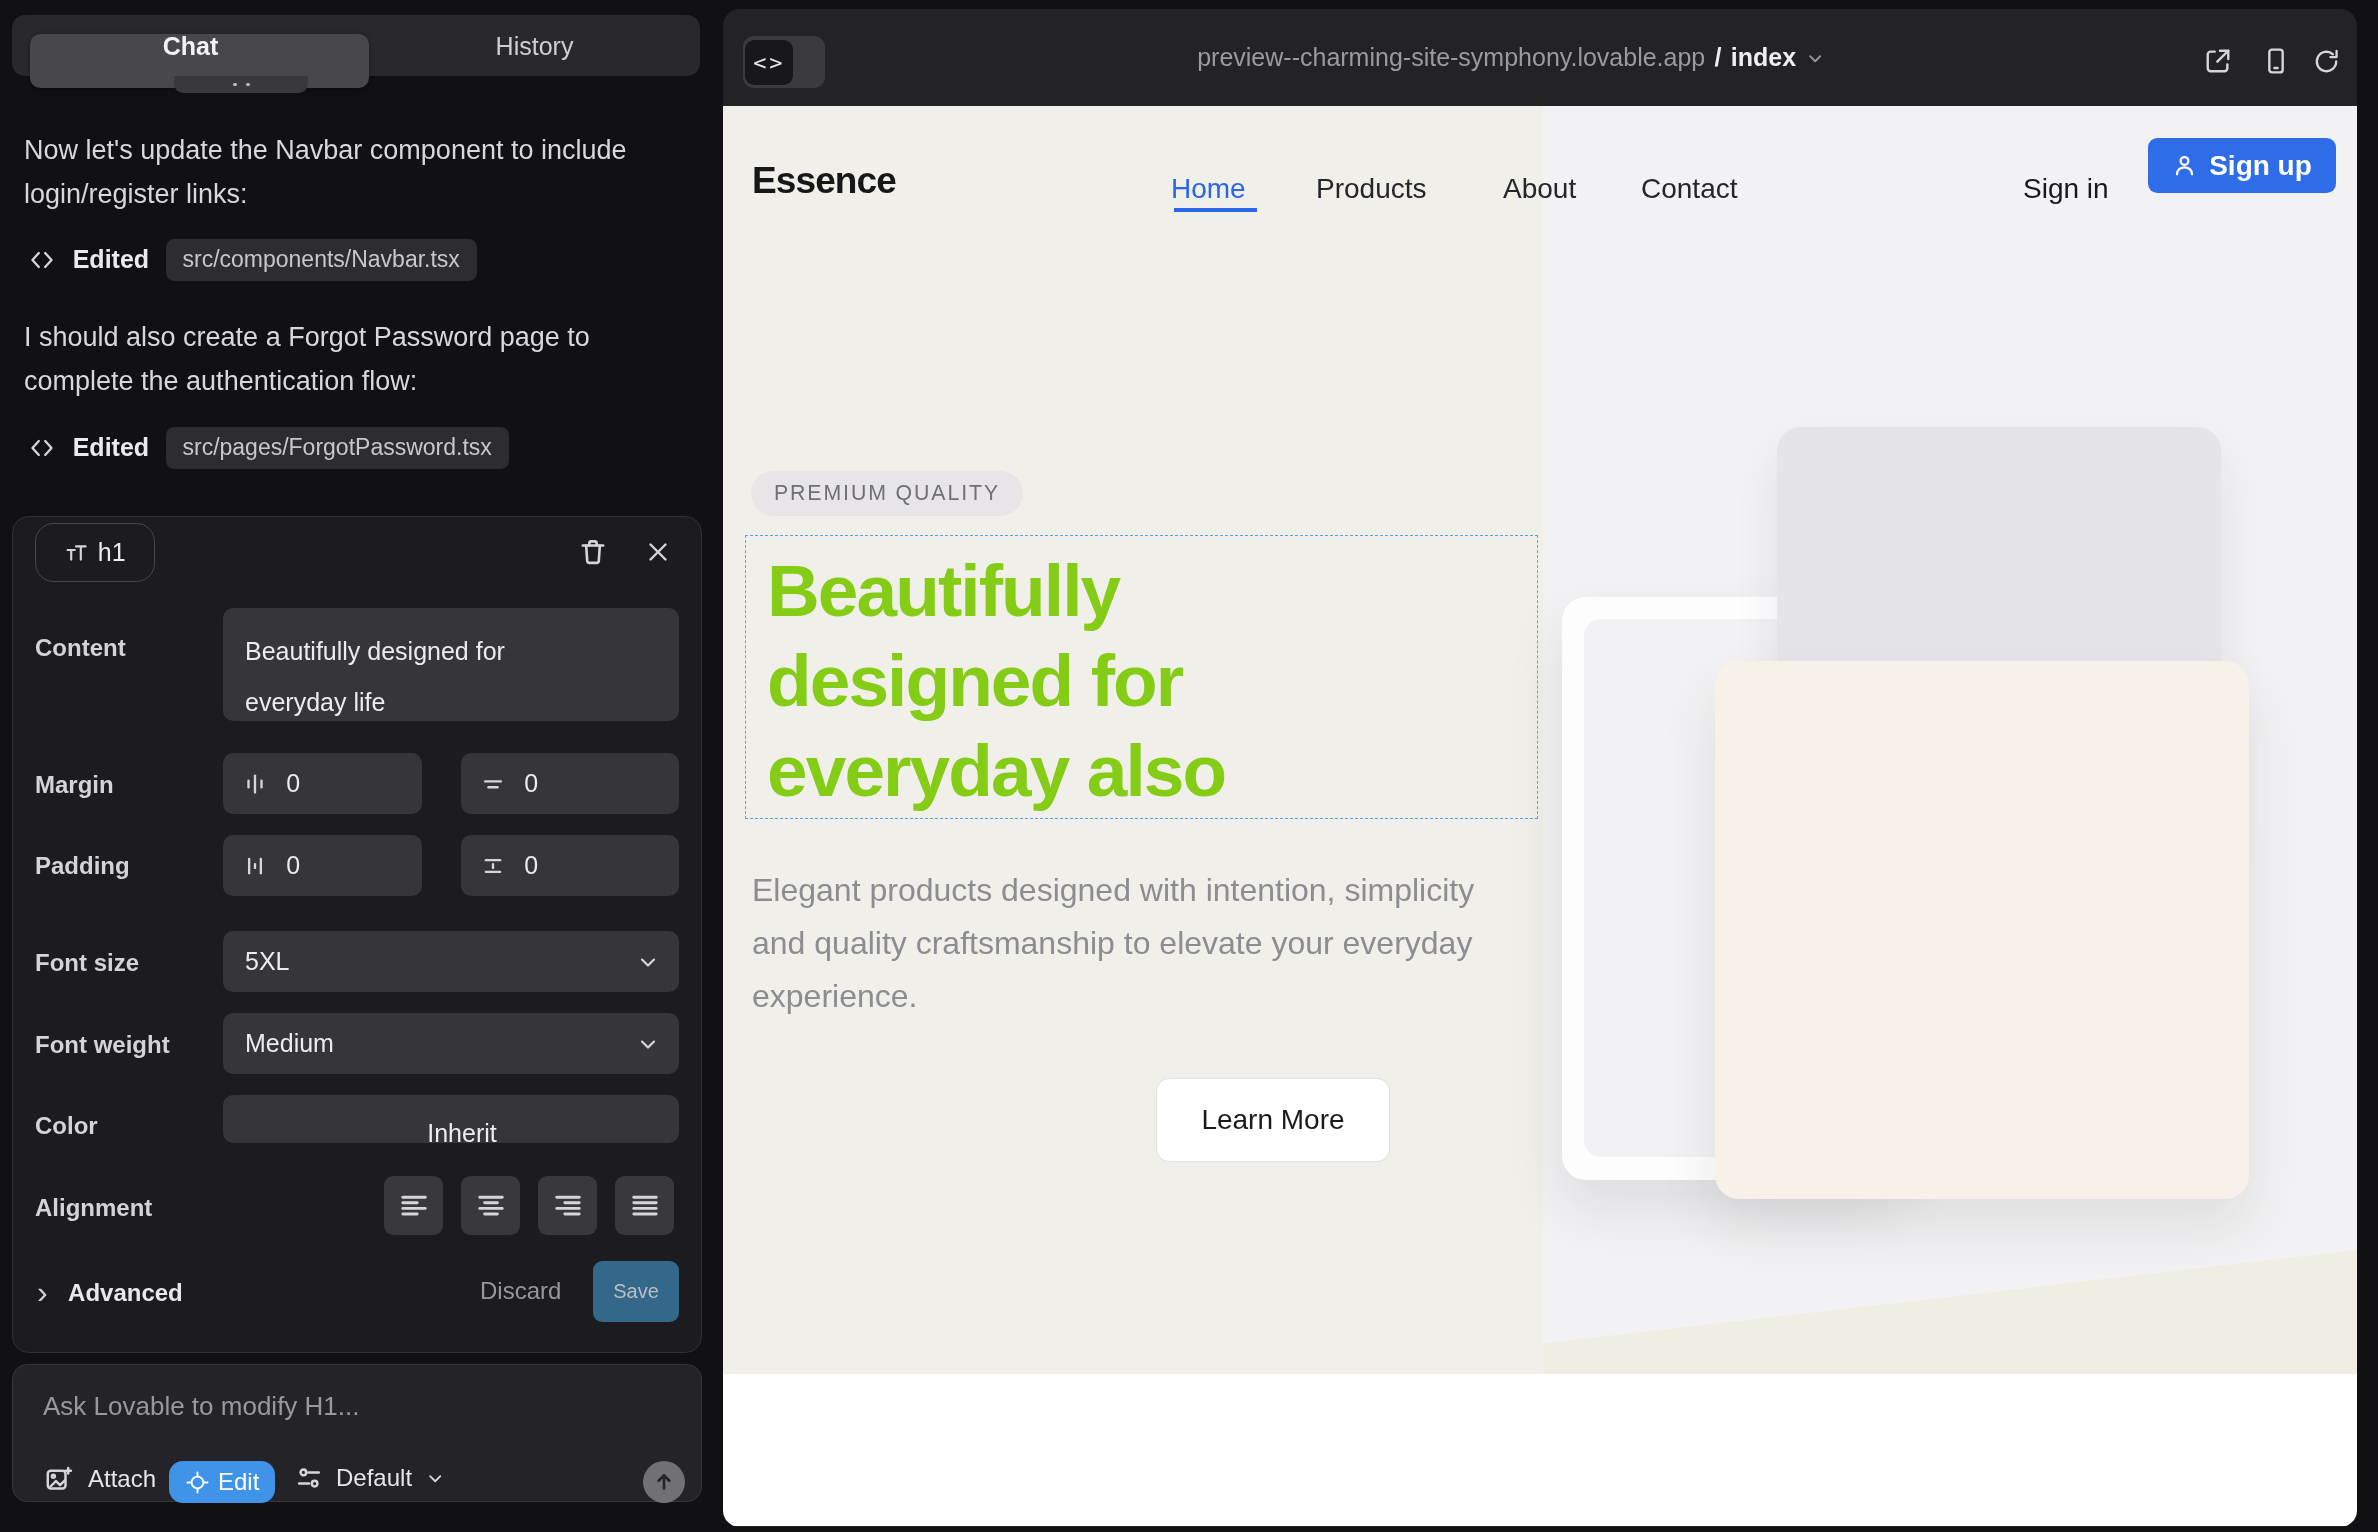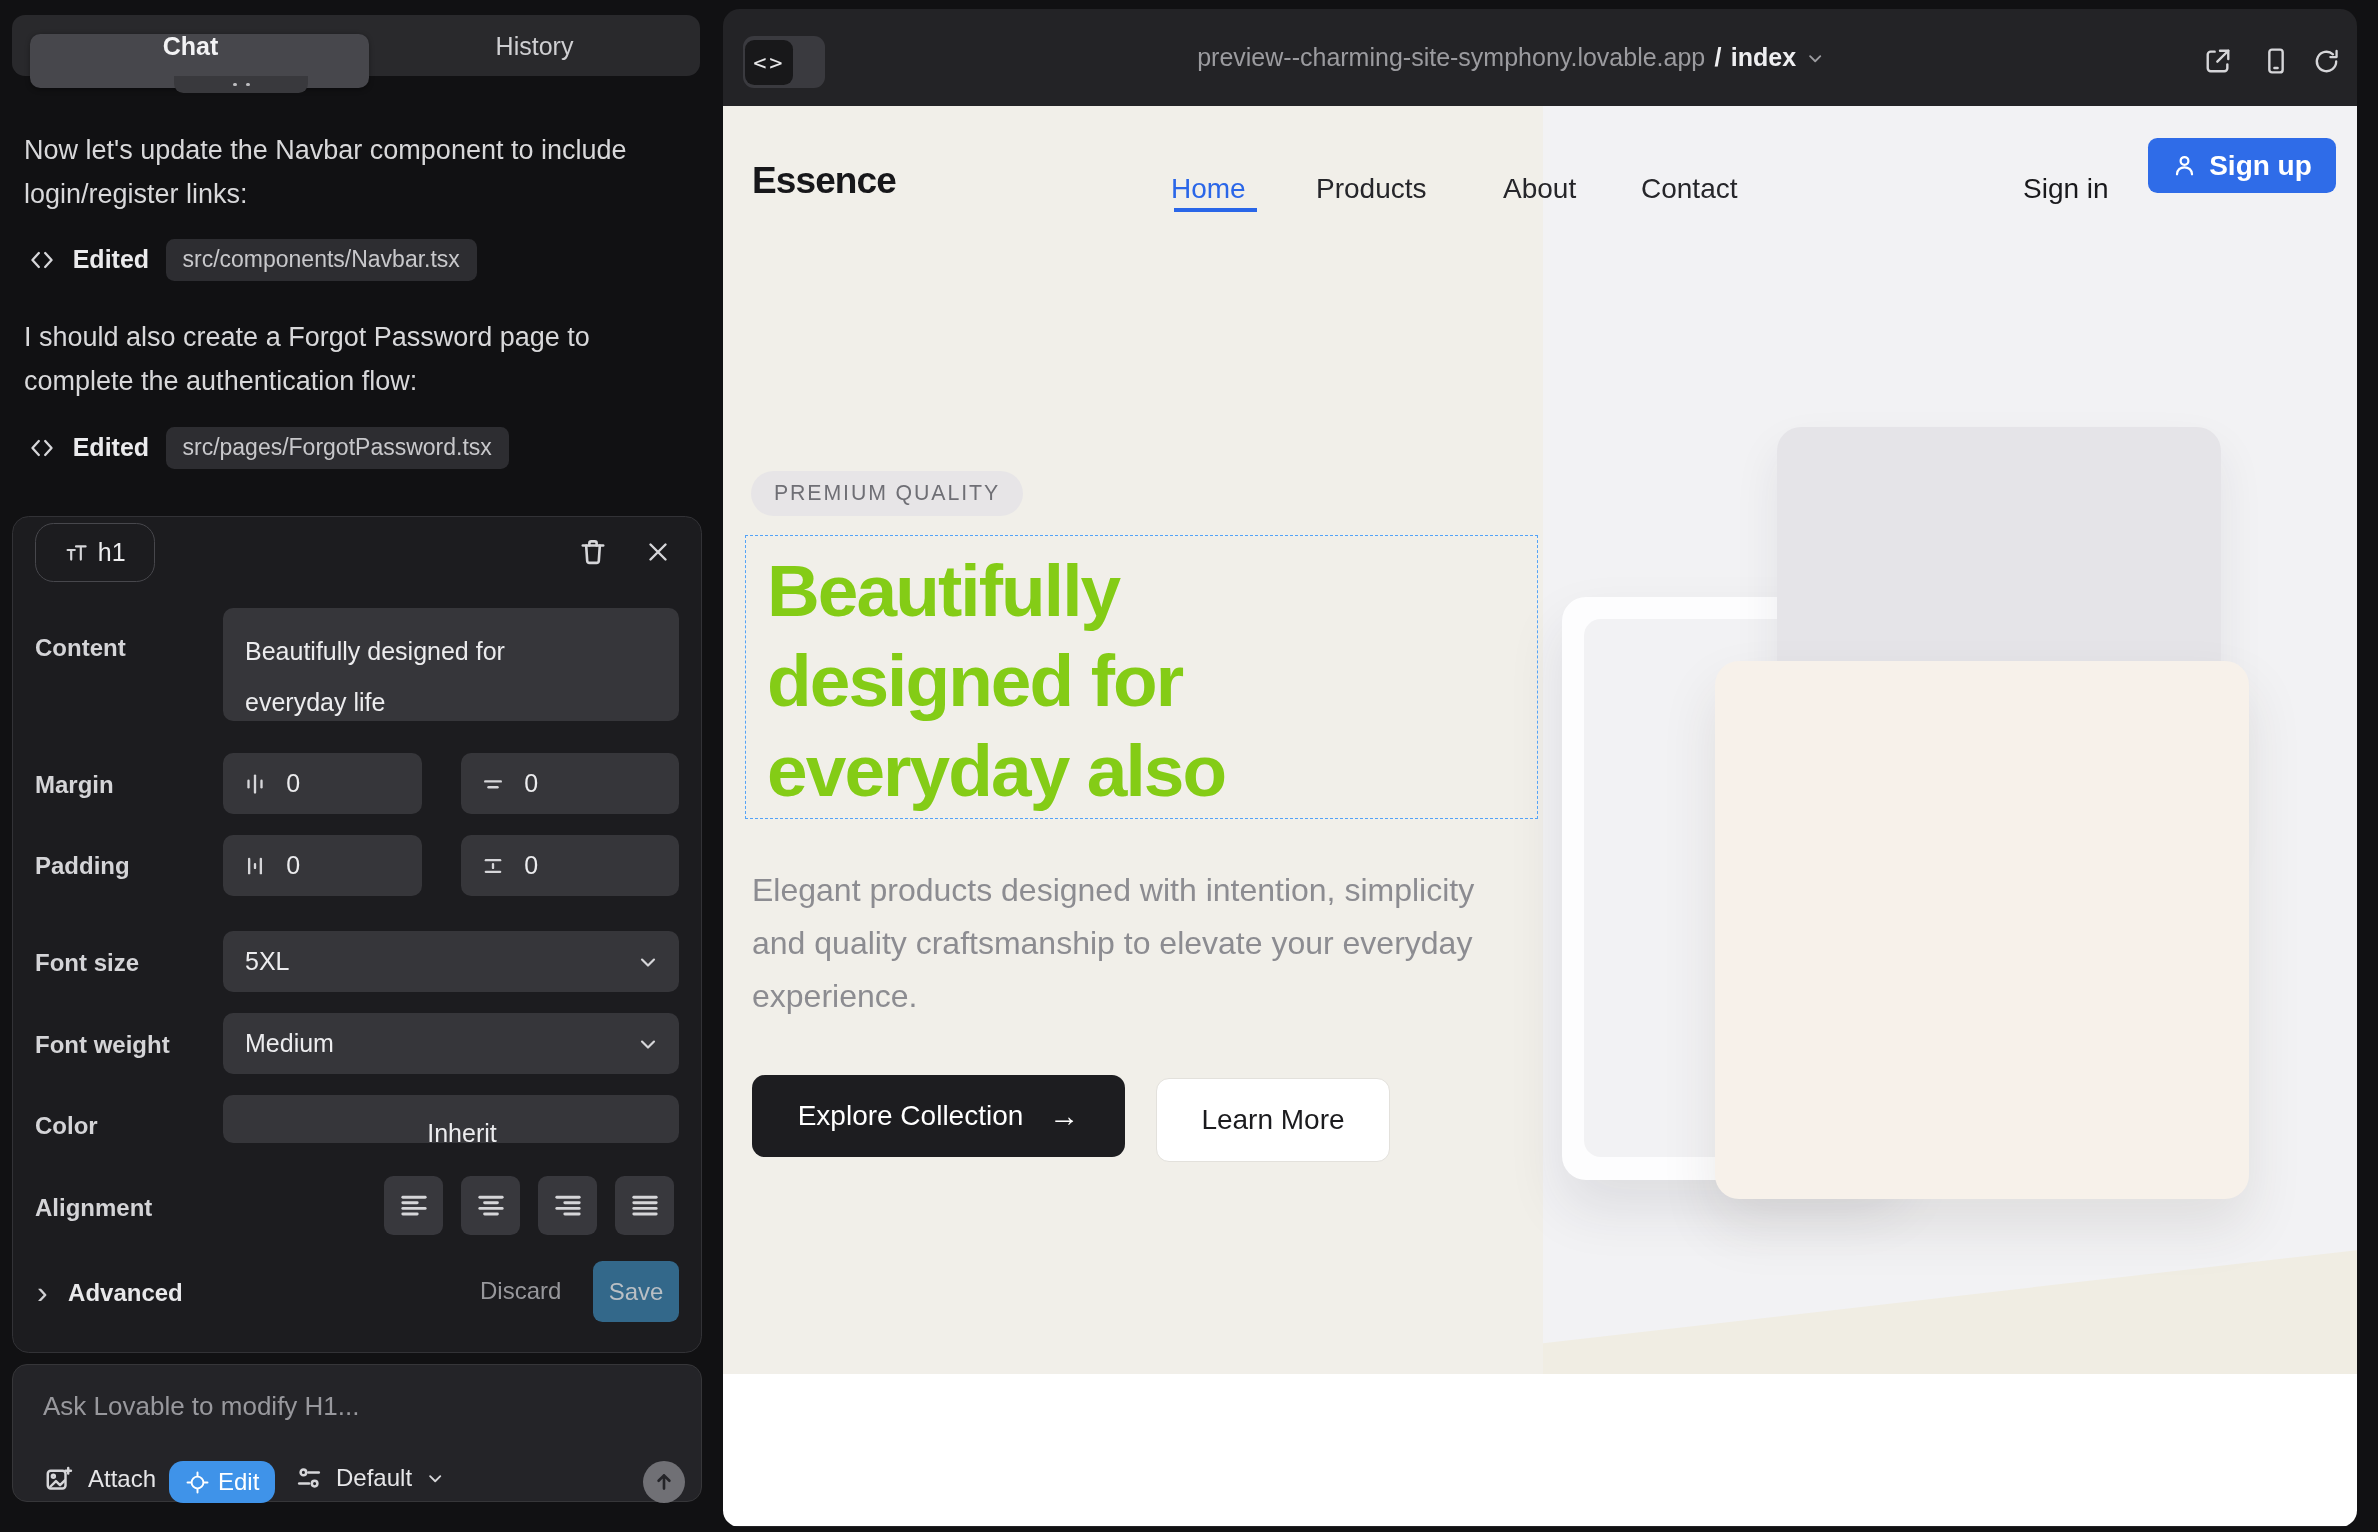--- a/index.html
+++ b/index.html
@@ -24,21 +24,21 @@
   .panel{left:12px;top:516px;width:690px;height:837px;background:#1c1c1f;border:0.9px solid #323236;
          border-radius:16.7px;box-sizing:border-box;}
   .tagbadge{left:35px;top:523px;width:118px;height:57px;border:1.4px solid #47474c;border-radius:18.6px;
             display:flex;align-items:center;justify-content:center;gap:9.3px;color:#ececee;font-size:25px;}
   .flabel{color:#d4d4d7;font-size:24px;font-weight:bold;}
   .field{background:#36363a;border-radius:10.2px;box-sizing:border-box;color:#ececee;font-size:25px;}
   .numfield{display:flex;align-items:center;gap:18.6px;padding-left:18.6px;}
   .selfield{display:flex;align-items:center;justify-content:space-between;padding:0 18.6px 0 22px;}
   .alignbtn{width:59px;height:59px;background:#38383d;border-radius:9.3px;display:flex;align-items:center;justify-content:center;}
   .savebtn{left:593px;top:1261px;width:86px;height:61px;background:#33688a;border-radius:9.3px;color:#b9bfc4;
-           font-size:24px;display:flex;align-items:center;justify-content:center;}
+           font-size:20px;display:flex;align-items:center;justify-content:center;}
   .swatch{width:32px;height:32px;border-radius:50%;
           background-image:linear-gradient(45deg,#d8d8d8 25%,transparent 25%,transparent 75%,#d8d8d8 75%),
                            linear-gradient(45deg,#d8d8d8 25%,#ffffff 25%,#ffffff 75%,#d8d8d8 75%);
           background-size:11px 11px;background-position:0 0,5.6px 5.6px;}
 
   .composer{left:12px;top:1364px;width:690px;height:138px;background:#242428;border:0.9px solid #363639;
             border-radius:15px;box-sizing:border-box;}
   .editpill{left:169px;top:1461px;width:106px;height:42px;background:#3f93e9;border-radius:14px;display:flex;
             align-items:center;justify-content:center;gap:8.3px;color:#fff;font-size:24px;}
   .sendbtn{left:643px;top:1461px;width:42px;height:42px;border-radius:50%;background:#707075;
@@ -340,22 +340,18 @@
 
       <div class="abs badge">PREMIUM QUALITY</div>
       <div class="abs dashedbox"></div>
       <div class="abs hero-h1">
         <div>Beautifully</div>
         <div>designed for</div>
         <div>everyday also</div>
       </div>
       <div class="abs hero-p">Elegant products designed with intention, simplicity and quality craftsmanship to elevate your everyday experience.</div>
 
-      <div class="abs cta1">
-        <span>Explore Collection</span>
-        <span style="font-size:30px;">→</span>
-      </div>
       <div class="abs cta2">Learn More</div>
     </div>
   </div>
 
 </div>
 
 
 </body></html>

